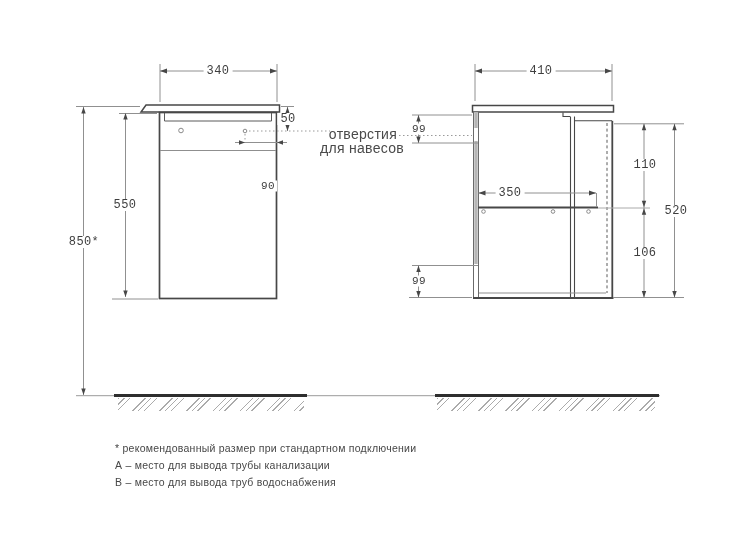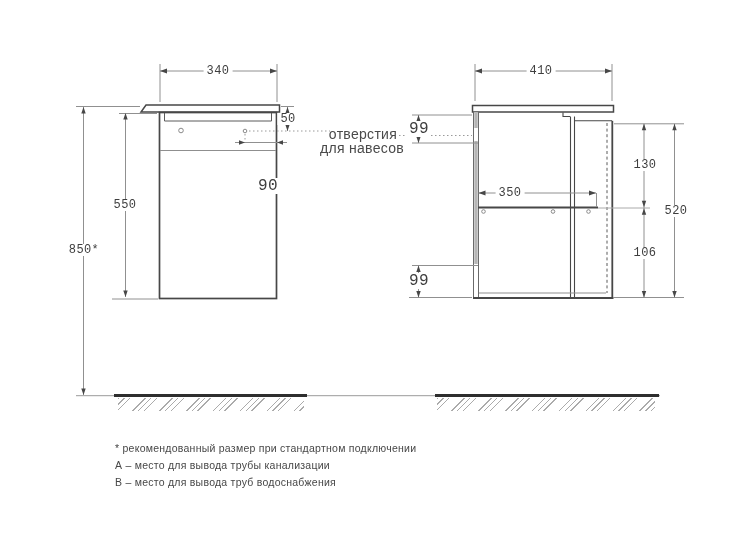--- a/index.html
+++ b/index.html
@@ -2,21 +2,21 @@
 <html><head>
 <meta charset="utf-8">
 <style>
   html,body{margin:0;padding:0;background:#fff;}
   .stage{position:relative;width:750px;height:545px;background:#ffffff;overflow:hidden;
          font-family:"Liberation Sans", sans-serif;}
   .stage svg{position:absolute;left:0;top:0;z-index:1;}
   .dim{position:absolute;z-index:2;transform:translate(-50%,-50%);
        font-size:12px;letter-spacing:.4px;color:#3e3e3e;background:#fff;
        padding:0 3px;white-space:nowrap;line-height:1;font-family:Liberation Mono, monospace;}
-  .dim.sm{font-size:16px;padding:0 2px;}
+  .dim.sm{font-size:11px;padding:0 2px;}
   .callout{position:absolute;z-index:2;transform:translate(-50%,-50%);
        font-size:14px;color:#4a4a4a;letter-spacing:.3px;white-space:nowrap;line-height:1;}
   .note{position:absolute;z-index:2;font-size:10.5px;color:#474747;
        letter-spacing:.25px;white-space:nowrap;line-height:1;}
   .hatch{position:absolute;z-index:0;top:398px;height:13px;
        background:repeating-linear-gradient(135deg,
          #ababab 0 1px, transparent 1px 4px,
          #ababab 4px 5px, transparent 5px 8px,
          #ababab 8px 9px, transparent 9px 19px);}
 </style>
@@ -149,27 +149,27 @@
 
     <g>
       <line x1="76" y1="395.7" x2="660" y2="395.7" stroke="#9a9a9a" stroke-width="1"></line>
       <line x1="114" y1="395.5" x2="307" y2="395.5" stroke="#2e2e2e" stroke-width="3.2"></line>
       <line x1="435" y1="395.5" x2="659" y2="395.5" stroke="#2e2e2e" stroke-width="3.2"></line>
     </g>
   </svg>
 
   <div class="dim" style="left:218px;top:71px;">340</div>
   <div class="dim" style="left:125px;top:205px;">550</div>
-  <div class="dim" style="left:84px;top:250px;">850*</div>
+  <div class="dim" style="left:84px;top:242px;">850*</div>
   <div class="dim" style="left:288px;top:119px;">50</div>
   <div class="dim sm" style="left:268px;top:142px;margin-top:44px;">90</div>
 
   <div class="dim" style="left:541px;top:71px;">410</div>
   <div class="dim sm" style="left:419px;top:129px;">99</div>
-  <div class="dim" style="left:645px;top:165px;">130</div>
+  <div class="dim" style="left:645px;top:165px;">110</div>
   <div class="dim" style="left:510px;top:193px;">350</div>
   <div class="dim" style="left:676px;top:211px;">520</div>
   <div class="dim" style="left:645px;top:253px;">106</div>
   <div class="dim sm" style="left:419px;top:281px;">99</div>
 
   <div class="callout" style="left:363px;top:134px;">отверстия</div>
   <div class="callout" style="left:362px;top:148px;">для навесов</div>
 
   <div class="note" style="left:115px;top:443px;">* рекомендованный размер при стандартном подключении</div>
   <div class="note" style="left:115px;top:460px;">А – место для вывода трубы канализации</div>

